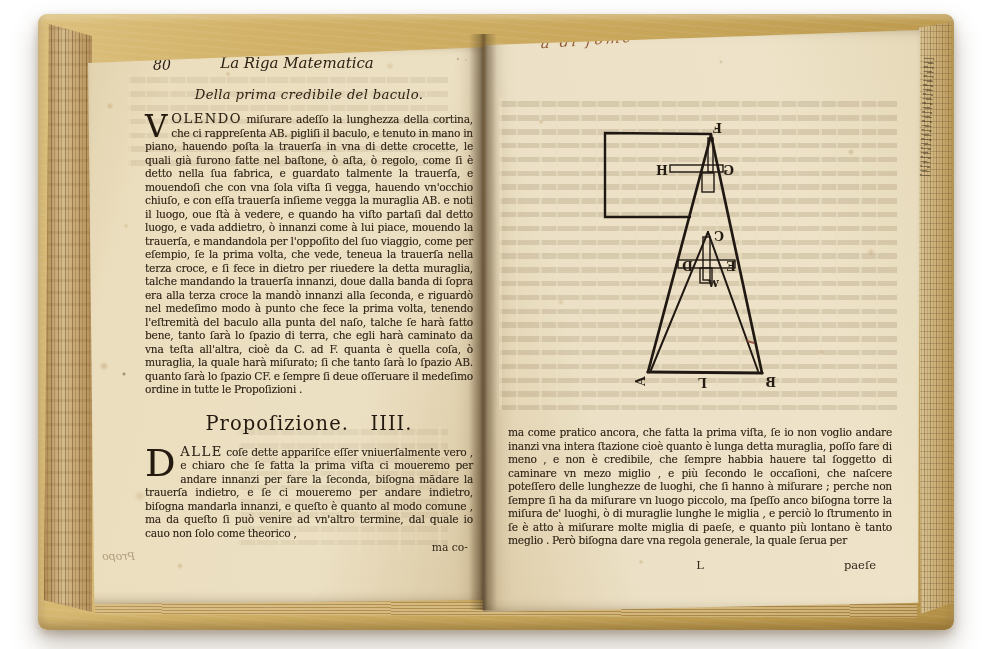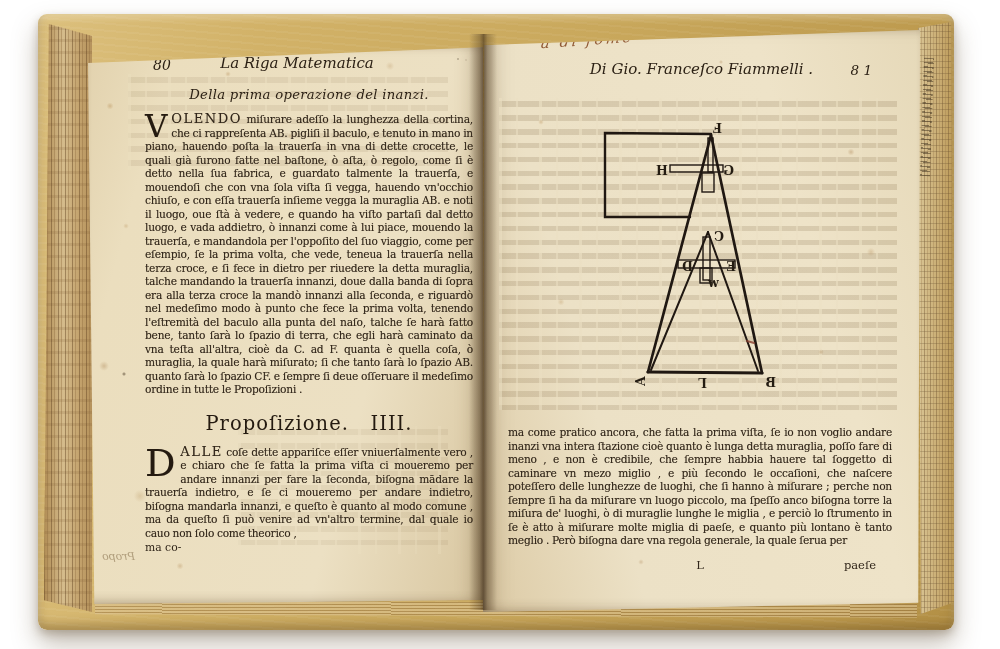--- a/index.html
+++ b/index.html
@@ -92,21 +92,21 @@
   .pn-left{position:absolute;left:8px;top:3px;}
   .rt-center{display:block;text-align:center;padding-right:24px;}
   .prop-heading{margin-top:15px;text-align:center;font-size:19.5px;letter-spacing:1px;color:#241a10;}
   .prop-heading.second{}
   .subheading{margin-top:13px;text-align:center;font-style:italic;font-size:13.2px;letter-spacing:.3px;color:#2c2115;}
   .body-text{margin:10px 0 0 0;font-size:10.6px;line-height:13.5px;letter-spacing:-.2px;
     word-spacing:-.3px;text-align:justify;color:#31261a;text-shadow:.2px .2px 0 rgba(40,25,10,.35);}
   .dropcap{float:left;font-size:31px;line-height:25px;padding:2px 4px 0 0;color:#241a10;}
   .dropcap.d2{font-size:38px;line-height:30px;padding:3px 5px 0 0;}
   .lead-word{letter-spacing:1.6px;font-size:13px;}
-  .catchword-line{margin-top:1px;padding-right:20px;font-size:10.8px;color:#31261a;}
+  .catchword-line{margin-top:1px;text-align:right;padding-right:5px;font-size:10.8px;color:#31261a;}
   .bleed-catchword{position:absolute;left:14px;top:506px;font-style:italic;font-size:11px;
     color:rgba(120,95,60,.5);transform:scaleX(-1);filter:blur(.4px);}
   .corner-dots{position:absolute;right:14px;top:12px;width:14px;height:6px;
     background-image:radial-gradient(circle 1.5px at 3px 3px, rgba(60,45,25,.7), transparent 70%),
       radial-gradient(circle 1.2px at 11px 4px, rgba(60,45,25,.6), transparent 70%);}
   
   .inscription{position:absolute;left:58px;top:1px;font-style:italic;font-size:15px;
     letter-spacing:2.5px;color:#81421c;opacity:.85;transform:rotate(-4deg) skewX(-10deg);white-space:nowrap;}
   .hdr-right{position:absolute;left:0;right:0;top:30px;height:20px;font-style:italic;
     font-size:15px;color:#2c2115;text-align:center;}
@@ -133,39 +133,35 @@
     <div class="showthrough st-left-top"></div>
     <div class="showthrough st-left-mid"></div>
     <div class="spots spots-left"></div>
     <div class="corner-dots"></div>
 
     <div class="text-col">
       <div class="header-row">
         <span class="pagenum pn-left">80</span>
         <span class="rt-center">La Riga Matematica</span>
       </div>
-      <div class="subheading">Della prima operazione del inanzi.</div>
+      <div class="subheading">Della prima credibile del baculo.</div>
       <p class="body-text"><span class="dropcap">V</span><span class="lead-word">OLENDO</span><span> miſurare adeſſo la lunghezza della cortina, che ci rappreſenta AB. pigliſi il baculo, e tenuto in mano in piano, hauendo poſta la trauerſa in vna di dette crocette, le quali già furono fatte nel baſtone, ò aſta, ò regolo, come ſi è detto nella ſua fabrica, e guardato talmente la trauerſa, e mouendoſi che con vna ſola viſta ſi vegga, hauendo vn'occhio chiuſo, e con eſſa trauerſa inſieme vegga la muraglia AB. e noti il luogo, oue ſtà à vedere, e quando ha viſto partaſi dal detto luogo, e vada addietro, ò innanzi come à lui piace, mouendo la trauerſa, e mandandola per l'oppoſito del ſuo viaggio, come per eſempio, ſe la prima volta, che vede, teneua la trauerſa nella terza croce, e ſi fece in dietro per riuedere la detta muraglia, talche mandando la trauerſa innanzi, doue dalla banda di ſopra era alla terza croce la mandò innanzi alla ſeconda, e riguardò nel medeſimo modo à punto che fece la prima volta, tenendo l'eſtremità del baculo alla punta del naſo, talche ſe harà fatto bene, tanto ſarà lo ſpazio di terra, che egli harà caminato da vna teſta all'altra, cioè da C. ad F. quanta è quella coſa, ò muraglia, la quale harà miſurato; ſi che tanto ſarà lo ſpazio AB. quanto ſarà lo ſpazio CF. e ſempre ſi deue oſſeruare il medeſimo ordine in tutte le Propoſizioni .</span></p>
       <div class="prop-heading second">Propoſizione.&nbsp;&nbsp;&nbsp;IIII.</div>
       <p class="body-text"><span class="dropcap d2">D</span><span class="lead-word">ALLE</span><span> coſe dette appariſce eſſer vniuerſalmente vero , e chiaro che ſe fatta la prima viſta ci moueremo per andare innanzi per fare la ſeconda, biſogna mādare la trauerſa indietro, e ſe ci moueremo per andare indietro, biſogna mandarla innanzi, e queſto è quanto al modo comune , ma da queſto ſi può venire ad vn'altro termine, dal quale io cauo non ſolo come theorico ,</span></p>
       <div class="catchword-line"><span>ma co-</span></div>
     </div>
     <span class="bleed-catchword">Propo</span>
   </div>
 
   <div class="page page-right">
     <div class="showthrough st-right"></div>
     <div class="spots spots-right"></div>
 
     <span class="inscription">a di ſome</span>
 
-    <div class="hdr-right">
-      <span>Di Gio. Franceſco Fiammelli .</span>
-      <span class="pn-right">8&nbsp;1</span>
-    </div>
 
     <svg class="diagram" viewBox="0 0 195 290" xmlns="http://www.w3.org/2000/svg">
       <g fill="none" stroke="#201812" stroke-linecap="round">
 
         <path d="M115,24 L9,23 L9,107 L94,107" stroke-width="2.4"></path>
 
         <path d="M115,25 L52,262" stroke-width="2.7"></path>
         <path d="M115,25 L166,263" stroke-width="2.7"></path>
         <path d="M52,262 L166,263" stroke-width="3.2"></path>
 

